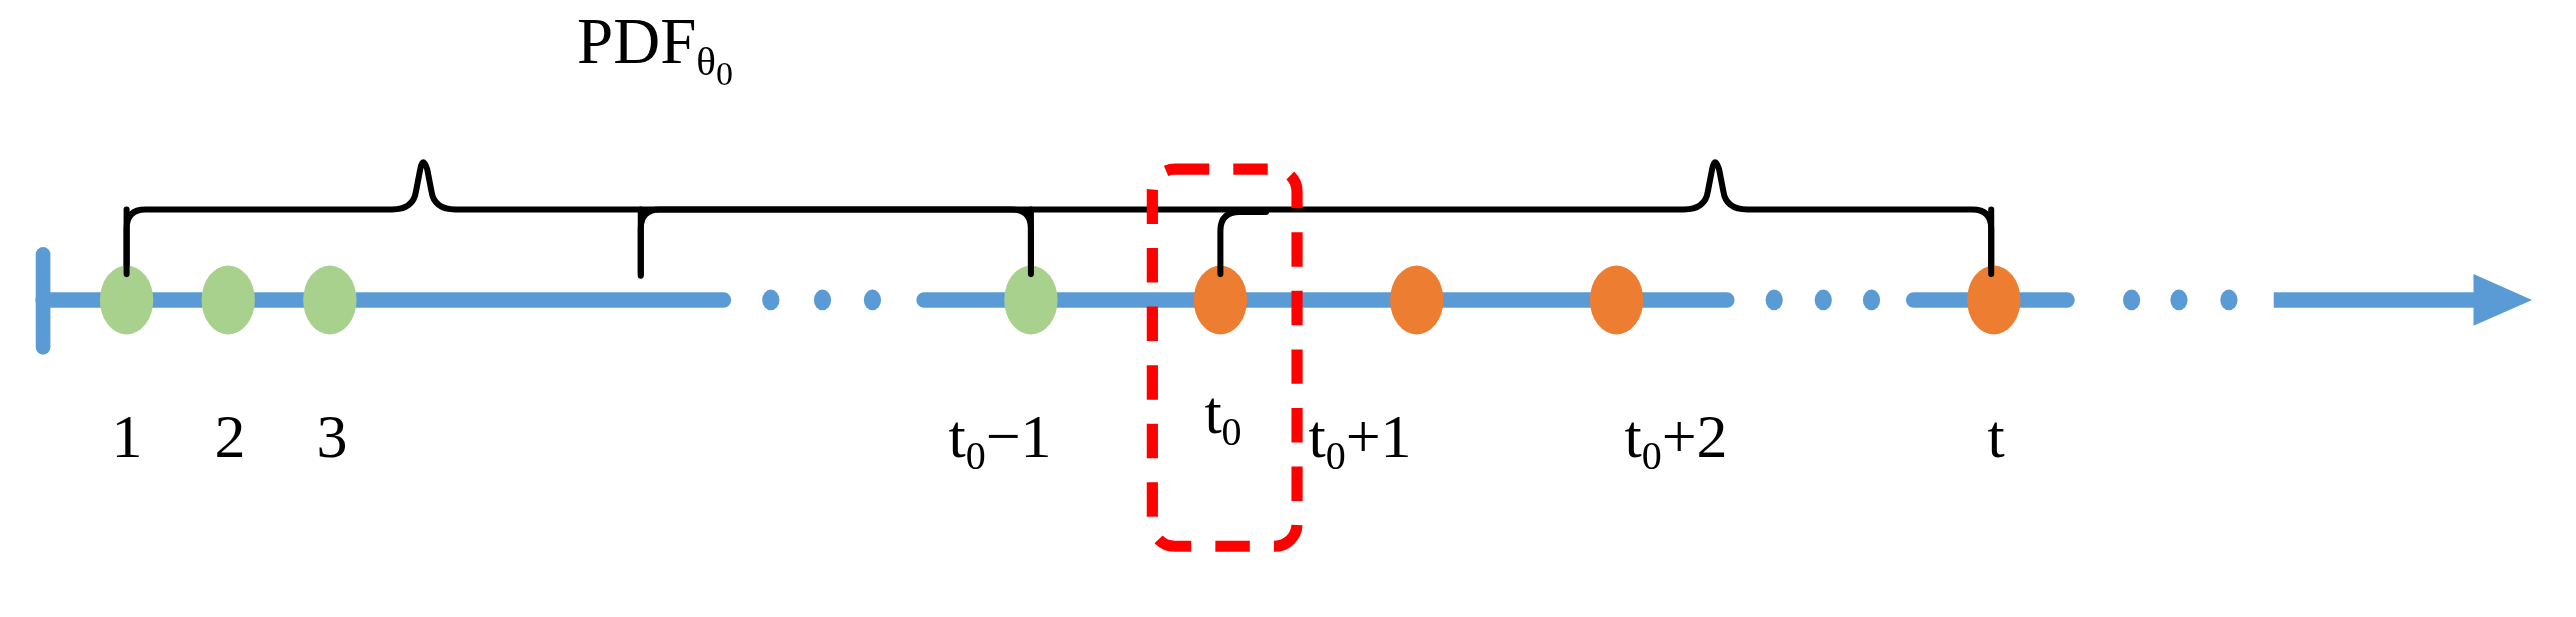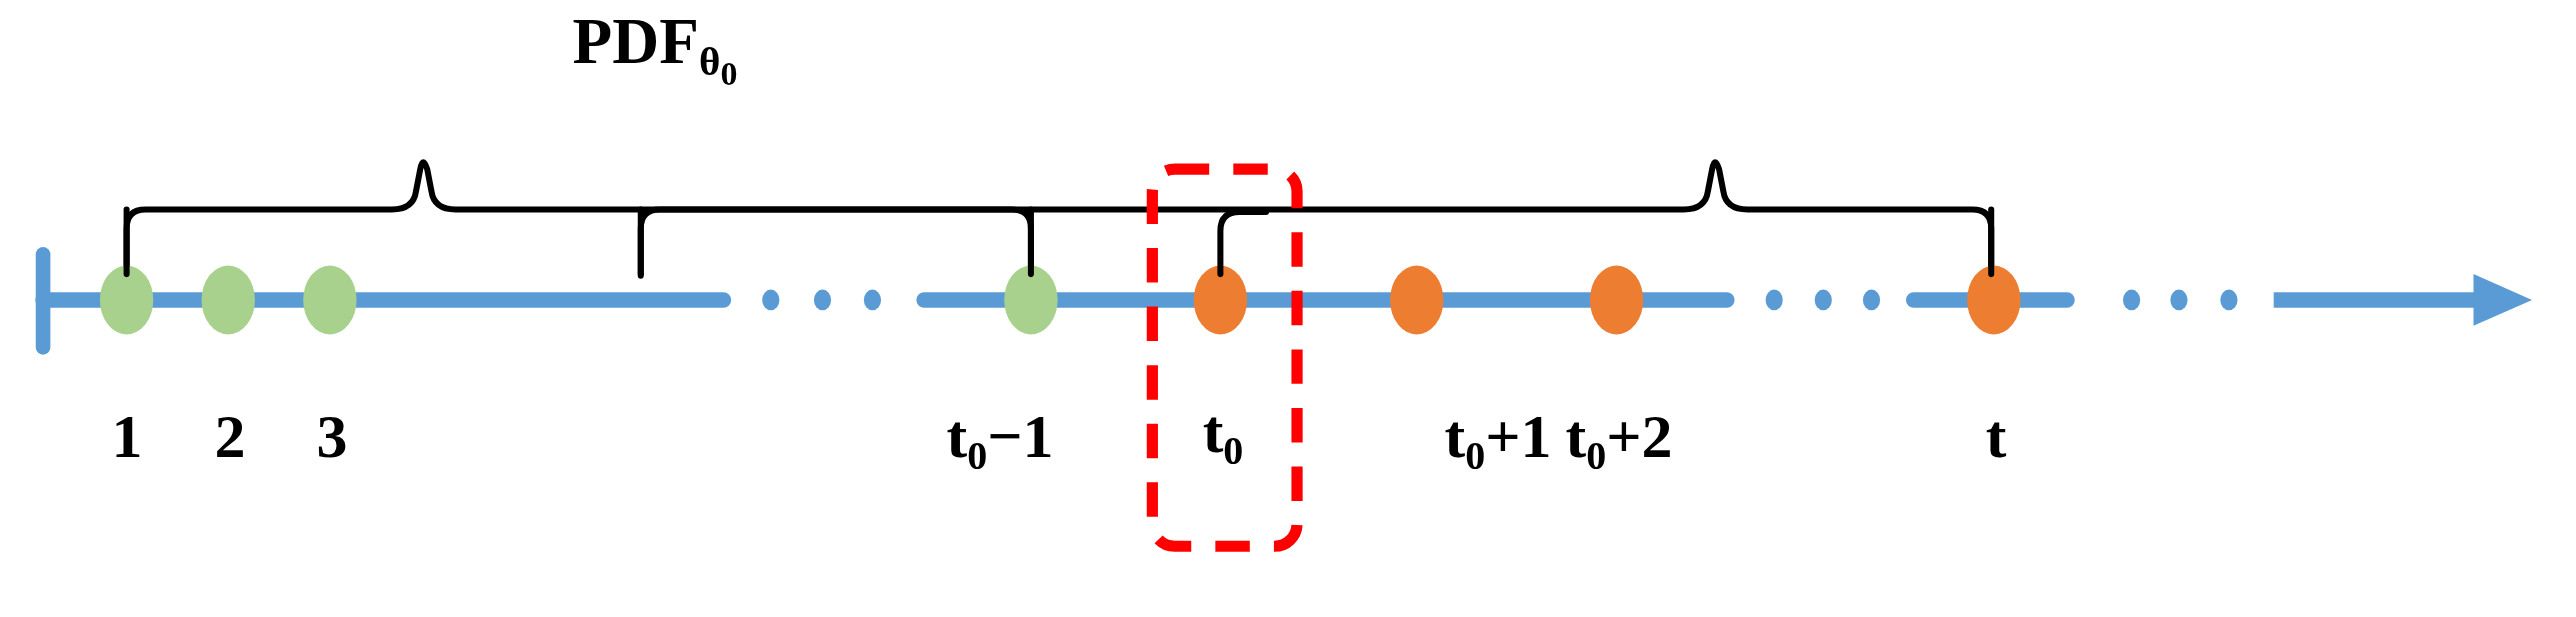--- a/index.html
+++ b/index.html
@@ -2,21 +2,21 @@
 <html style="font-size:13.8px"><head>
 <meta charset="utf-8">
 <title>Change Point Timeline Diagram</title>
 <style>
   html,body{margin:0;padding:0;background:#ffffff;}
   body{
     width:2576px;height:618px;overflow:hidden;
     font-family:"Liberation Serif","DejaVu Serif",serif;
     -webkit-font-smoothing:antialiased;
   }
-  #stage{position:relative;width:2576px;height:464px;background:#fff;font-weight:bold;}
+  #stage{position:relative;width:2576px;height:464px;background:#fff;}
   #stage svg{position:absolute;left:0;top:0;}
 
   
   .lbl{
     position:absolute;
     font-family:"Liberation Serif","DejaVu Serif",serif;
     color:#000;
     white-space:nowrap;
     line-height:1;
     user-select:none;
@@ -144,29 +144,29 @@
   </div>
 
   <div class="lbl tick-label centered" style="left:332px;top:405px;">
     <span>3</span>
   </div>
 
   <div class="lbl tick-label centered" style="left:1000px;top:405px;">
     <span>t</span><span class="sub">0</span><span>−1</span>
   </div>
 
-  <div class="lbl tick-label centered" style="left:1223px;top:400px;text-align:center;">
+  <div class="lbl tick-label centered" style="left:1223px;top:381px;text-align:center;">
     <span>t</span><span class="sub">0</span>
   </div>
 
-  <div class="lbl tick-label centered" style="left:1498px;top:405px;">
+  <div class="lbl tick-label centered" style="left:1360px;top:405px;">
     <span>t</span><span class="sub">0</span><span>+1</span>
   </div>
 
-  <div class="lbl tick-label centered" style="left:1619px;top:405px;">
+  <div class="lbl tick-label centered" style="left:1676px;top:405px;">
     <span>t</span><span class="sub">0</span><span>+2</span>
   </div>
 
   <div class="lbl tick-label centered" style="left:1996px;top:405px;">
     <span>t</span>
   </div>
 
 </div>
 
 

